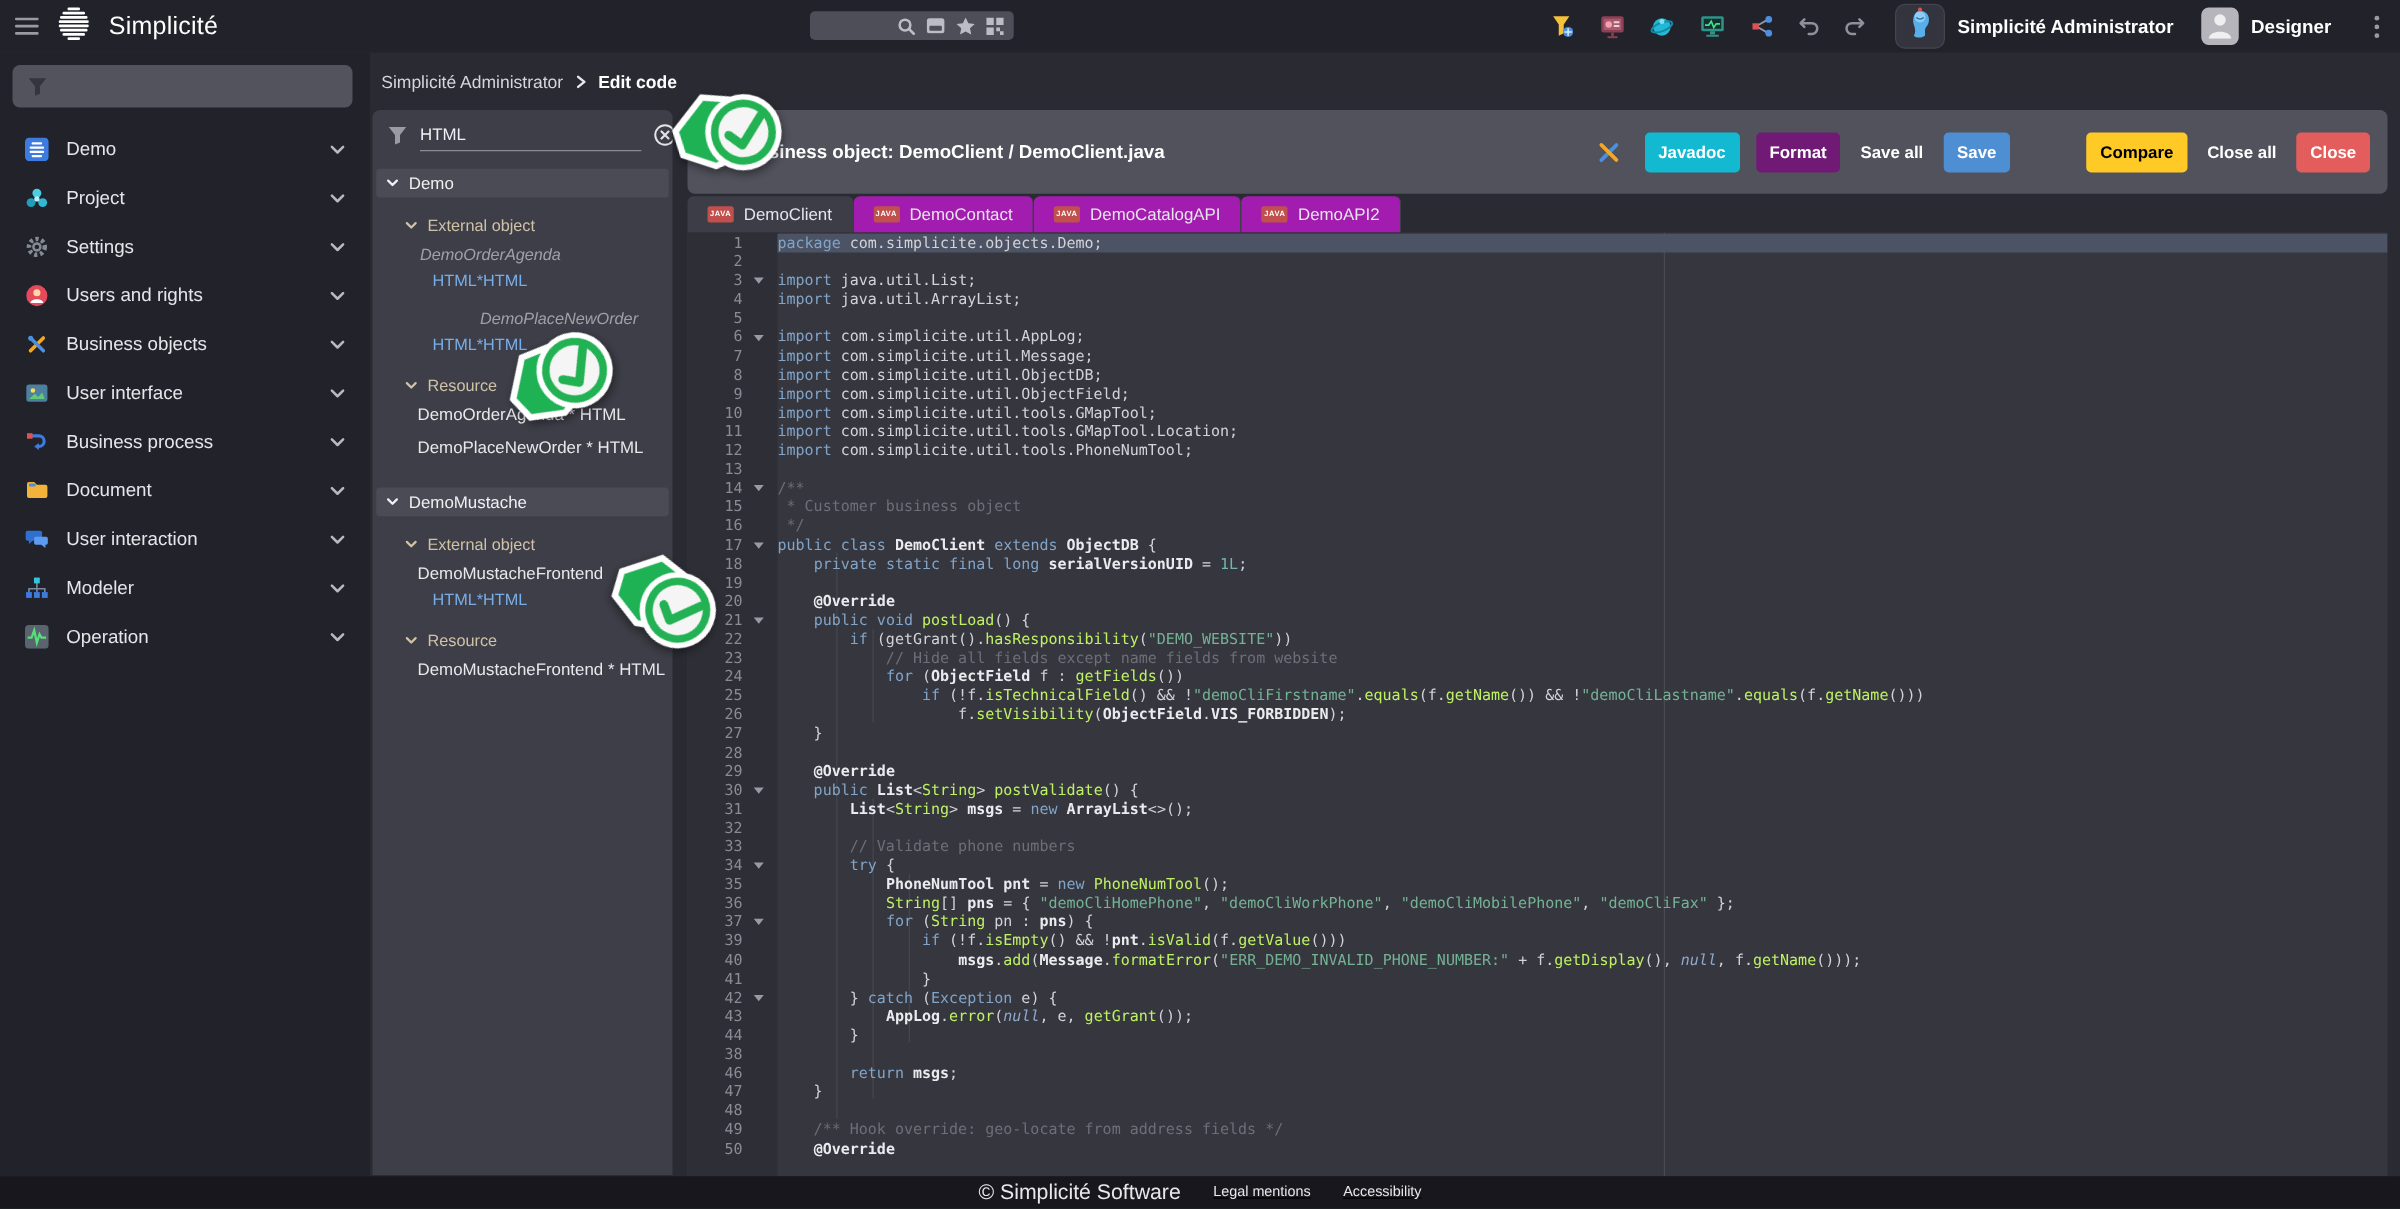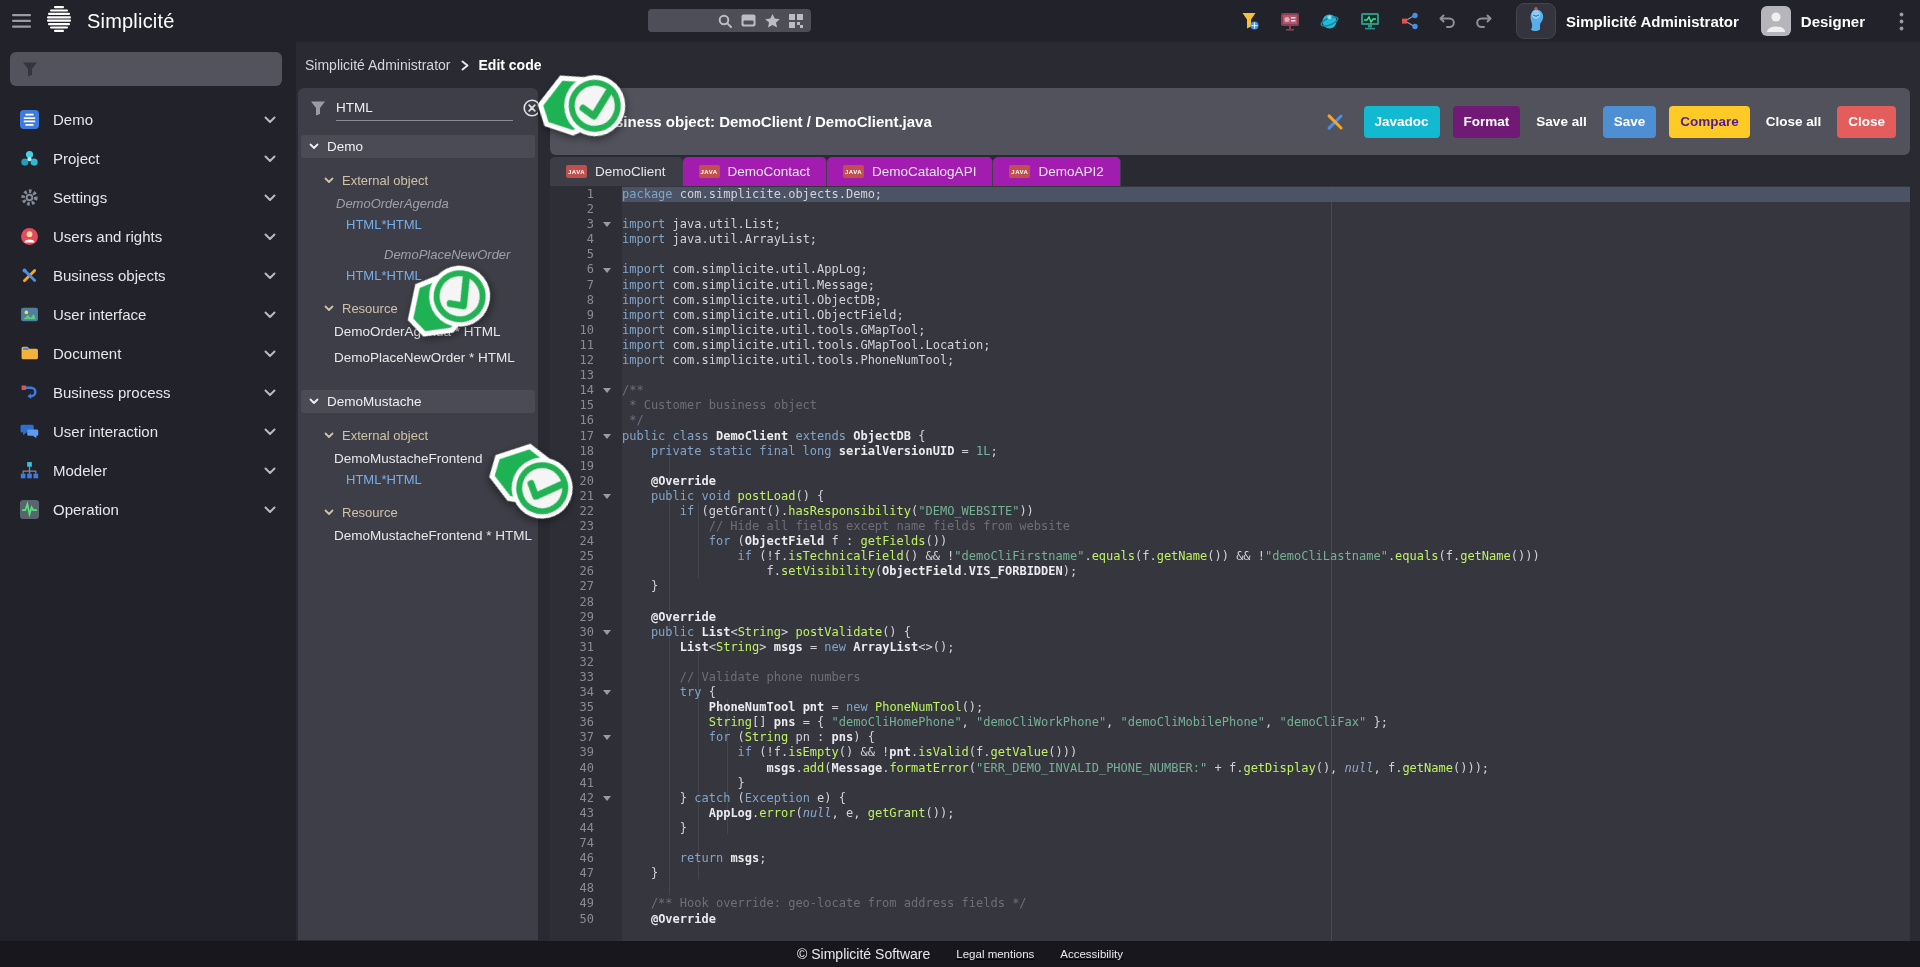--- a/index.html
+++ b/index.html
@@ -55,21 +55,21 @@
   .t-chev { display:flex; align-items:center; color:inherit; }
 
   
   #edheader { position:absolute; left:550px; top:88px; width:1360px; height:67px; background:#52525d; border-radius:6px; z-index:2; }
   #edtitle { position:absolute; left:15px; top:0; height:67px; display:flex; align-items:center; gap:9px; color:#fff; font-size:15px; font-weight:bold; }
   #edbuttons { position:absolute; right:14px; top:0; height:67px; display:flex; align-items:center; gap:13px; }
   .tbtn { height:27px; padding:16px 11px; border:none; border-radius:4px; font-family:"Liberation Sans",sans-serif; font-size:13.5px; font-weight:bold; color:#fff; cursor:pointer; display:flex; align-items:center; }
   .tbtn.cyan { background:#12b9d1; }
   .tbtn.green { background:#701a75; }
   .tbtn.blue { background:#4e8ed3; }
-  .tbtn.yellow { background:#ffc926; color:#4c1d95; }
+  .tbtn.yellow { background:#ffc926; color:#000000;margin-left:48px; }
   .tbtn.red { background:#e35d5d; }
   .tbtn.plain { background:transparent; padding:0 3px; }
   #tools-x { display:flex; align-items:center; margin-right:6px; cursor:pointer; }
 
   #tabrow { position:absolute; left:550px; top:157px; display:flex; z-index:2; }
   .tab { display:flex; align-items:center; gap:8px; height:29px; padding:0 16px; background:#a21caf; border-right:1px solid #3e3e48; border-radius:5px 5px 0 0; color:#e6e6ea; font-size:13.5px; cursor:pointer; white-space:nowrap; }
   .tab.active { background:#3d3d47; }
   .java-badge { display:inline-flex; align-items:center; justify-content:center; width:21px; height:13px; background:#c0504d; border-radius:2px; color:#fff; font-size:6px; font-weight:bold; letter-spacing:.5px; font-family:"Liberation Sans",sans-serif; }
 
   #codearea { position:absolute; left:550px; top:186px; width:1360px; height:755px; background:#36363e; overflow:hidden; z-index:2; }
@@ -87,21 +87,21 @@
   .tk-pl  { color:#d2d2d8; }
   .tk-b   { color:#eaeaef; font-weight:bold; }
   .tk-typ { color:#bef264; }
   .tk-str { color:#74b294; }
   .tk-com { color:#6e6e79; }
   .tk-num { color:#74b4ae; }
   .tk-atom{ color:#8fa9cc; font-style:italic; }
 
   
   #footer { position:absolute; left:0; top:941px; width:1920px; height:26px; background:#17171d; display:flex; align-items:center; justify-content:center; gap:26px; z-index:6; }
-  #footer .f-txt { color:#e8e8ec; font-size:14px; }
+  #footer .f-txt { color:#e8e8ec; font-size:17px; }
   #footer .f-link { color:#e8e8ec; font-size:11.5px; cursor:pointer; }
 
   
   .badge { position:absolute; width:92px; height:84px; z-index:9; filter:drop-shadow(0 3px 4px rgba(0,0,0,.45)); pointer-events:none; }
   .badge.b1 { left:538px; top:66px;  transform:rotate(-12deg); }
   .badge.b2 { left:405px; top:261px; transform:rotate(-38deg); }
   .badge.b3 { left:486px; top:442px; transform:rotate(22deg); }
 </style>
 </head>
 <body>
@@ -355,40 +355,40 @@
           <span class="sb-label">User interface</span>
           <span class="sb-chev">
             <svg width="12" height="8" viewBox="0 0 12 8">
               <path d="M1.5 1.5 L6 6 L10.5 1.5" fill="none" stroke="currentColor" stroke-width="2" stroke-linecap="round" stroke-linejoin="round"></path>
             </svg>
           </span>
         </div>
         <div class="sb-item">
           <span class="sb-ico">
             <svg width="19" height="19" viewBox="0 0 18 18">
-              <path d="M1.5 4 a1.5 1.5 0 0 1 1.5 -1.5 H7 L9 4.5 H15.5 A1.5 1.5 0 0 1 17 6 V13 a1.5 1.5 0 0 1 -1.5 1.5 H3 A1.5 1.5 0 0 1 1.5 13 Z" fill="#f3b33a"></path>
-              <rect x="3" y="3.6" width="5" height="2.2" rx="0.5" fill="#4a90e2"></rect>
-            </svg>
-          </span>
-          <span class="sb-label">Document</span>
-          <span class="sb-chev">
-            <svg width="12" height="8" viewBox="0 0 12 8">
-              <path d="M1.5 1.5 L6 6 L10.5 1.5" fill="none" stroke="currentColor" stroke-width="2" stroke-linecap="round" stroke-linejoin="round"></path>
-            </svg>
-          </span>
-        </div>
-        <div class="sb-item">
-          <span class="sb-ico">
-            <svg width="19" height="19" viewBox="0 0 18 18">
               <path d="M5 4.5 H10.5 a4 4 0 0 1 0 8 H9.5" fill="none" stroke="#3d7be0" stroke-width="2.4"></path>
               <rect x="1.5" y="2.4" width="4.2" height="4.2" fill="#e05252"></rect>
               <path d="M10.5 9.8 L7 12.5 L10.5 15.2 Z" fill="#3d7be0"></path>
             </svg>
           </span>
           <span class="sb-label">Business process</span>
+          <span class="sb-chev">
+            <svg width="12" height="8" viewBox="0 0 12 8">
+              <path d="M1.5 1.5 L6 6 L10.5 1.5" fill="none" stroke="currentColor" stroke-width="2" stroke-linecap="round" stroke-linejoin="round"></path>
+            </svg>
+          </span>
+        </div>
+        <div class="sb-item">
+          <span class="sb-ico">
+            <svg width="19" height="19" viewBox="0 0 18 18">
+              <path d="M1.5 4 a1.5 1.5 0 0 1 1.5 -1.5 H7 L9 4.5 H15.5 A1.5 1.5 0 0 1 17 6 V13 a1.5 1.5 0 0 1 -1.5 1.5 H3 A1.5 1.5 0 0 1 1.5 13 Z" fill="#f3b33a"></path>
+              <rect x="3" y="3.6" width="5" height="2.2" rx="0.5" fill="#4a90e2"></rect>
+            </svg>
+          </span>
+          <span class="sb-label">Document</span>
           <span class="sb-chev">
             <svg width="12" height="8" viewBox="0 0 12 8">
               <path d="M1.5 1.5 L6 6 L10.5 1.5" fill="none" stroke="currentColor" stroke-width="2" stroke-linecap="round" stroke-linejoin="round"></path>
             </svg>
           </span>
         </div>
         <div class="sb-item">
           <span class="sb-ico">
             <svg width="19" height="19" viewBox="0 0 18 18">
               <path d="M2 2.5 H11.5 a1.5 1.5 0 0 1 1.5 1.5 V8.5 A1.5 1.5 0 0 1 11.5 10 H6 L3 12.5 V10 H2 A1.5 1.5 0 0 1 0.5 8.5 V4 A1.5 1.5 0 0 1 2 2.5 Z" fill="#2f6fd0"></path>
@@ -810,21 +810,21 @@
           <span class="ln">43</span>
           <span class="fold"></span>
           <span class="ct"><span class="tk-pl">            </span><span class="tk-b">AppLog</span><span class="tk-pl">.</span><span class="tk-typ">error</span><span class="tk-pl">(</span><span class="tk-atom">null</span><span class="tk-pl">, e, </span><span class="tk-typ">getGrant</span><span class="tk-pl">());</span></span>
         </div>
         <div class="cl">
           <span class="ln">44</span>
           <span class="fold"></span>
           <span class="ct"><span class="tk-pl">        }</span></span>
         </div>
         <div class="cl">
-          <span class="ln">74</span>
+          <span class="ln">38</span>
           <span class="fold"></span>
           <span class="ct"></span>
         </div>
         <div class="cl">
           <span class="ln">46</span>
           <span class="fold"></span>
           <span class="ct"><span class="tk-pl">        </span><span class="tk-kw">return</span><span class="tk-pl"> </span><span class="tk-b">msgs</span><span class="tk-pl">;</span></span>
         </div>
         <div class="cl">
           <span class="ln">47</span>

